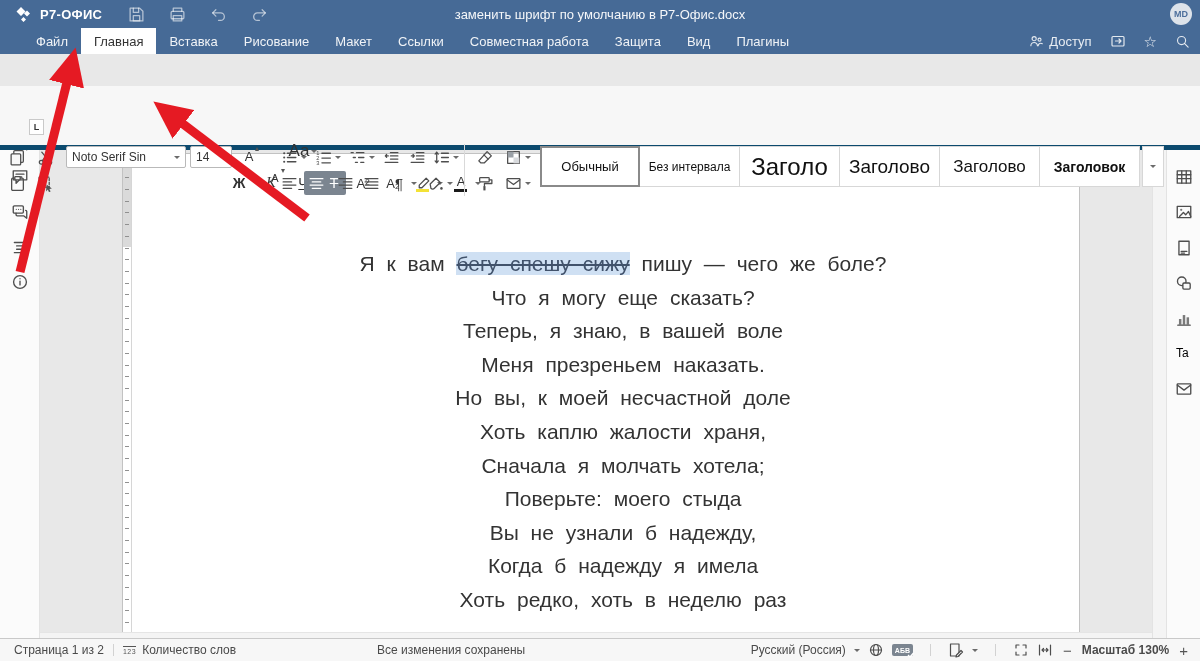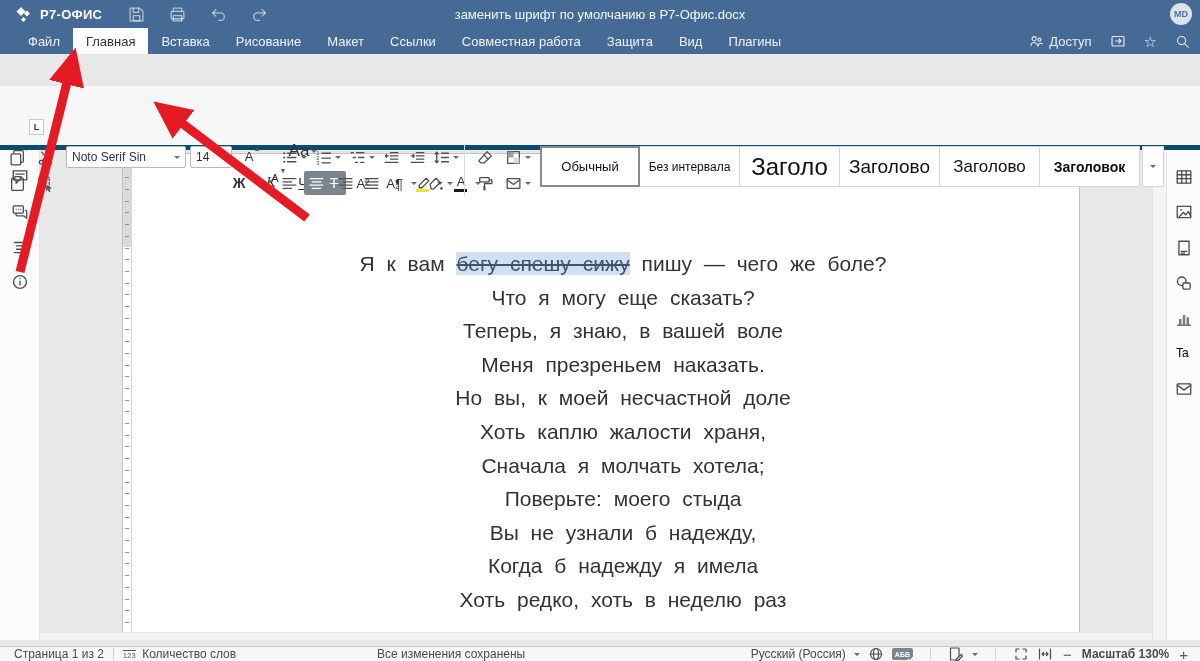--- a/index.html
+++ b/index.html
@@ -8,21 +8,21 @@
 
   
   .topbar { position:absolute; top:0; left:0; right:0; height:28px; background:#466a96; display:flex; align-items:center; z-index:5; }
   .logo { display:flex; align-items:center; gap:7px; margin-left:16px; color:#fff; font-size:13px; font-weight:bold; letter-spacing:.3px; }
   .quick { display:flex; align-items:center; gap:24px; margin-left:26px; }
   .quick svg { display:block; }
   .doctitle { position:absolute; left:0; right:0; text-align:center; color:rgba(255,255,255,.95); font-size:13px; pointer-events:none; }
   .avatar { position:absolute; right:8px; top:3px; width:22px; height:22px; border-radius:50%; background:#dde3ea; color:#4d6f9c; font-size:9px; font-weight:bold; display:flex; align-items:center; justify-content:center; }
 
   
-  .tabrow { position:absolute; top:28px; left:0; right:0; height:26px; background:#466a96; display:flex; align-items:stretch; padding-left:15px; z-index:5; }
+  .tabrow { position:absolute; top:28px; left:0; right:0; height:26px; background:#466a96; display:flex; align-items:stretch; padding-left:23px; z-index:5; }
   .tab { display:flex; align-items:center; padding:0 13px; font-size:13px; color:rgba(255,255,255,.92); cursor:default; }
   .tab.active { background:#fff; color:#333; }
   .tabrow-right { position:absolute; right:10px; top:0; bottom:0; display:flex; align-items:center; gap:18px; color:rgba(255,255,255,.88); font-size:13px; }
   .access { display:flex; align-items:center; gap:5px; }
   .star-glyph { font-size:15px; line-height:1; }
 
   
   .toolbar { position:absolute; top:54px; left:0; right:0; height:64px; background:#f7f7f7; border-bottom:5px solid #0c4a6e; z-index:4;margin-top:32px; }
   .tb { position:absolute; width:22px; height:22px; display:flex; align-items:center; justify-content:center; border-radius:2px; font-size:14px; color:#333; }
   .tb.active { background:#7b8590; color:#fff; }
@@ -78,21 +78,21 @@
   .hscroll { position:absolute; left:40px; right:48px; bottom:21px; height:8px; background:#f4f4f4; border-top:1px solid #e5e5e5; z-index:2; }
 
   
   .page { position:absolute; left:122px; top:153px; width:958px; height:487px; background:#fff; border:1px solid #c2c2c2; z-index:1; }
   .vruler { position:absolute; left:0; top:0; width:9px; height:486px; border-right:1px solid #d6d6d6; background:linear-gradient(#dadada 0 93px,#ffffff 93px); }
   .vr-ticks { position:absolute; top:0; bottom:0; left:2px; width:4px; background:repeating-linear-gradient(to bottom,#909090 0 1px,transparent 1px 11.7px); }
   .doc-text { position:absolute; left:112px; top:93px; width:776px; text-align:center; font-size:21px; line-height:33.6px; color:#333; word-spacing:6px; }
   .strike-sel { background:#cfe0f3; text-decoration:line-through; color:#41526b; }
 
   
-  .statusbar { position:absolute; left:0; right:0; bottom:0; height:15px; background:#f7f7f7; border-top:1px solid #c9c9c9; display:flex; align-items:center; font-size:12px; color:#4a4a4a; z-index:5; }
+  .statusbar { position:absolute; left:0; right:0; bottom:0; height:23px; background:#f7f7f7; border-top:1px solid #c9c9c9; display:flex; align-items:center; font-size:12px; color:#4a4a4a; z-index:5; }
   .sdiv { width:1px; height:12px; background:#d2d2d2; margin:0 9px; }
   .wc-icon { font-size:7px; letter-spacing:.5px; border-top:1px solid #555; padding-top:1px; color:#555; line-height:1; }
   .saved { position:absolute; left:377px; }
   .sb-right { position:absolute; right:10px; display:flex; align-items:center; gap:8px; }
   .spell-badge { position:relative; background:#7b8590; color:#fff; font-size:7px; font-weight:bold; padding:2.5px 3px; border-radius:2px; line-height:1; }
   .zoomtxt { font-weight:bold; color:#4a4a4a; }
   .pm-btn { font-size:15px; color:#555; padding:0 2px; }
 
   
   .arrows { position:absolute; left:0; top:0; z-index:100; pointer-events:none; }

